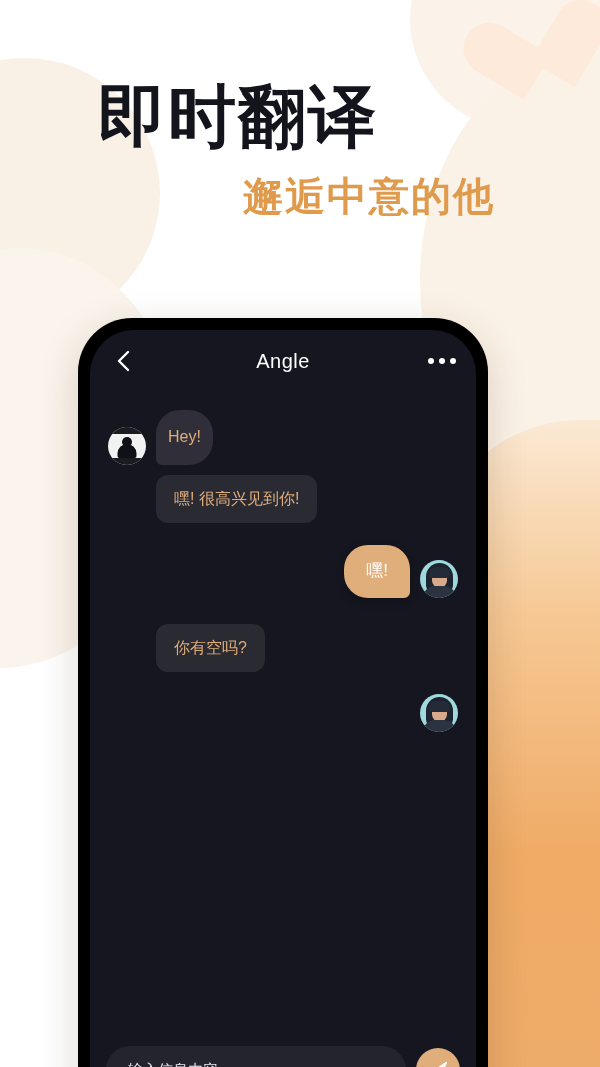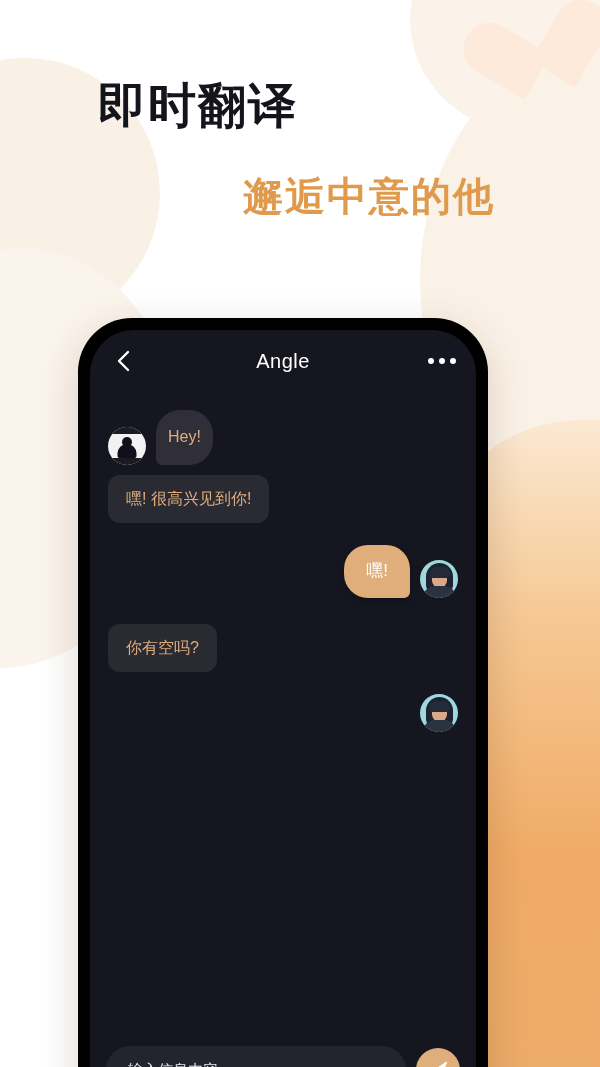--- a/index.html
+++ b/index.html
@@ -102,21 +102,21 @@
     position: absolute;
     z-index: 3;
     left: 0;
     top: 0;
     width: 600px;
   }
   .headline {
     position: absolute;
     left: 98px;
     top: 82px;
-    font-size: 48px;
+    font-size: 68px;
     font-weight: bold;
     color: #14141c;
     letter-spacing: 2px;
     line-height: 1;
     white-space: nowrap;
   }
   .subheadline {
     position: absolute;
     left: 243px;
     top: 176px;
@@ -305,20 +305,21 @@
     color: #dfad7c;
     padding: 16px 12px;
     border-radius: 24px 24px 24px 6px;
     margin-left: 10px;
   }
   .bubble-in-trans {
     background: #2a2a32;
     color: #dfad7c;
     padding: 13px 18px;
     border-radius: 12px;
+    margin-left: 48px;
     display: inline-block;
   }
   .bubble-out {
     background: #e0ae7a;
     color: #ffffff;
     padding: 14px 22px;
     border-radius: 24px 24px 6px 24px;
     margin-right: 10px;
     font-size: 17px;
     box-shadow: 0 3px 8px rgba(0,0,0,0.25);

